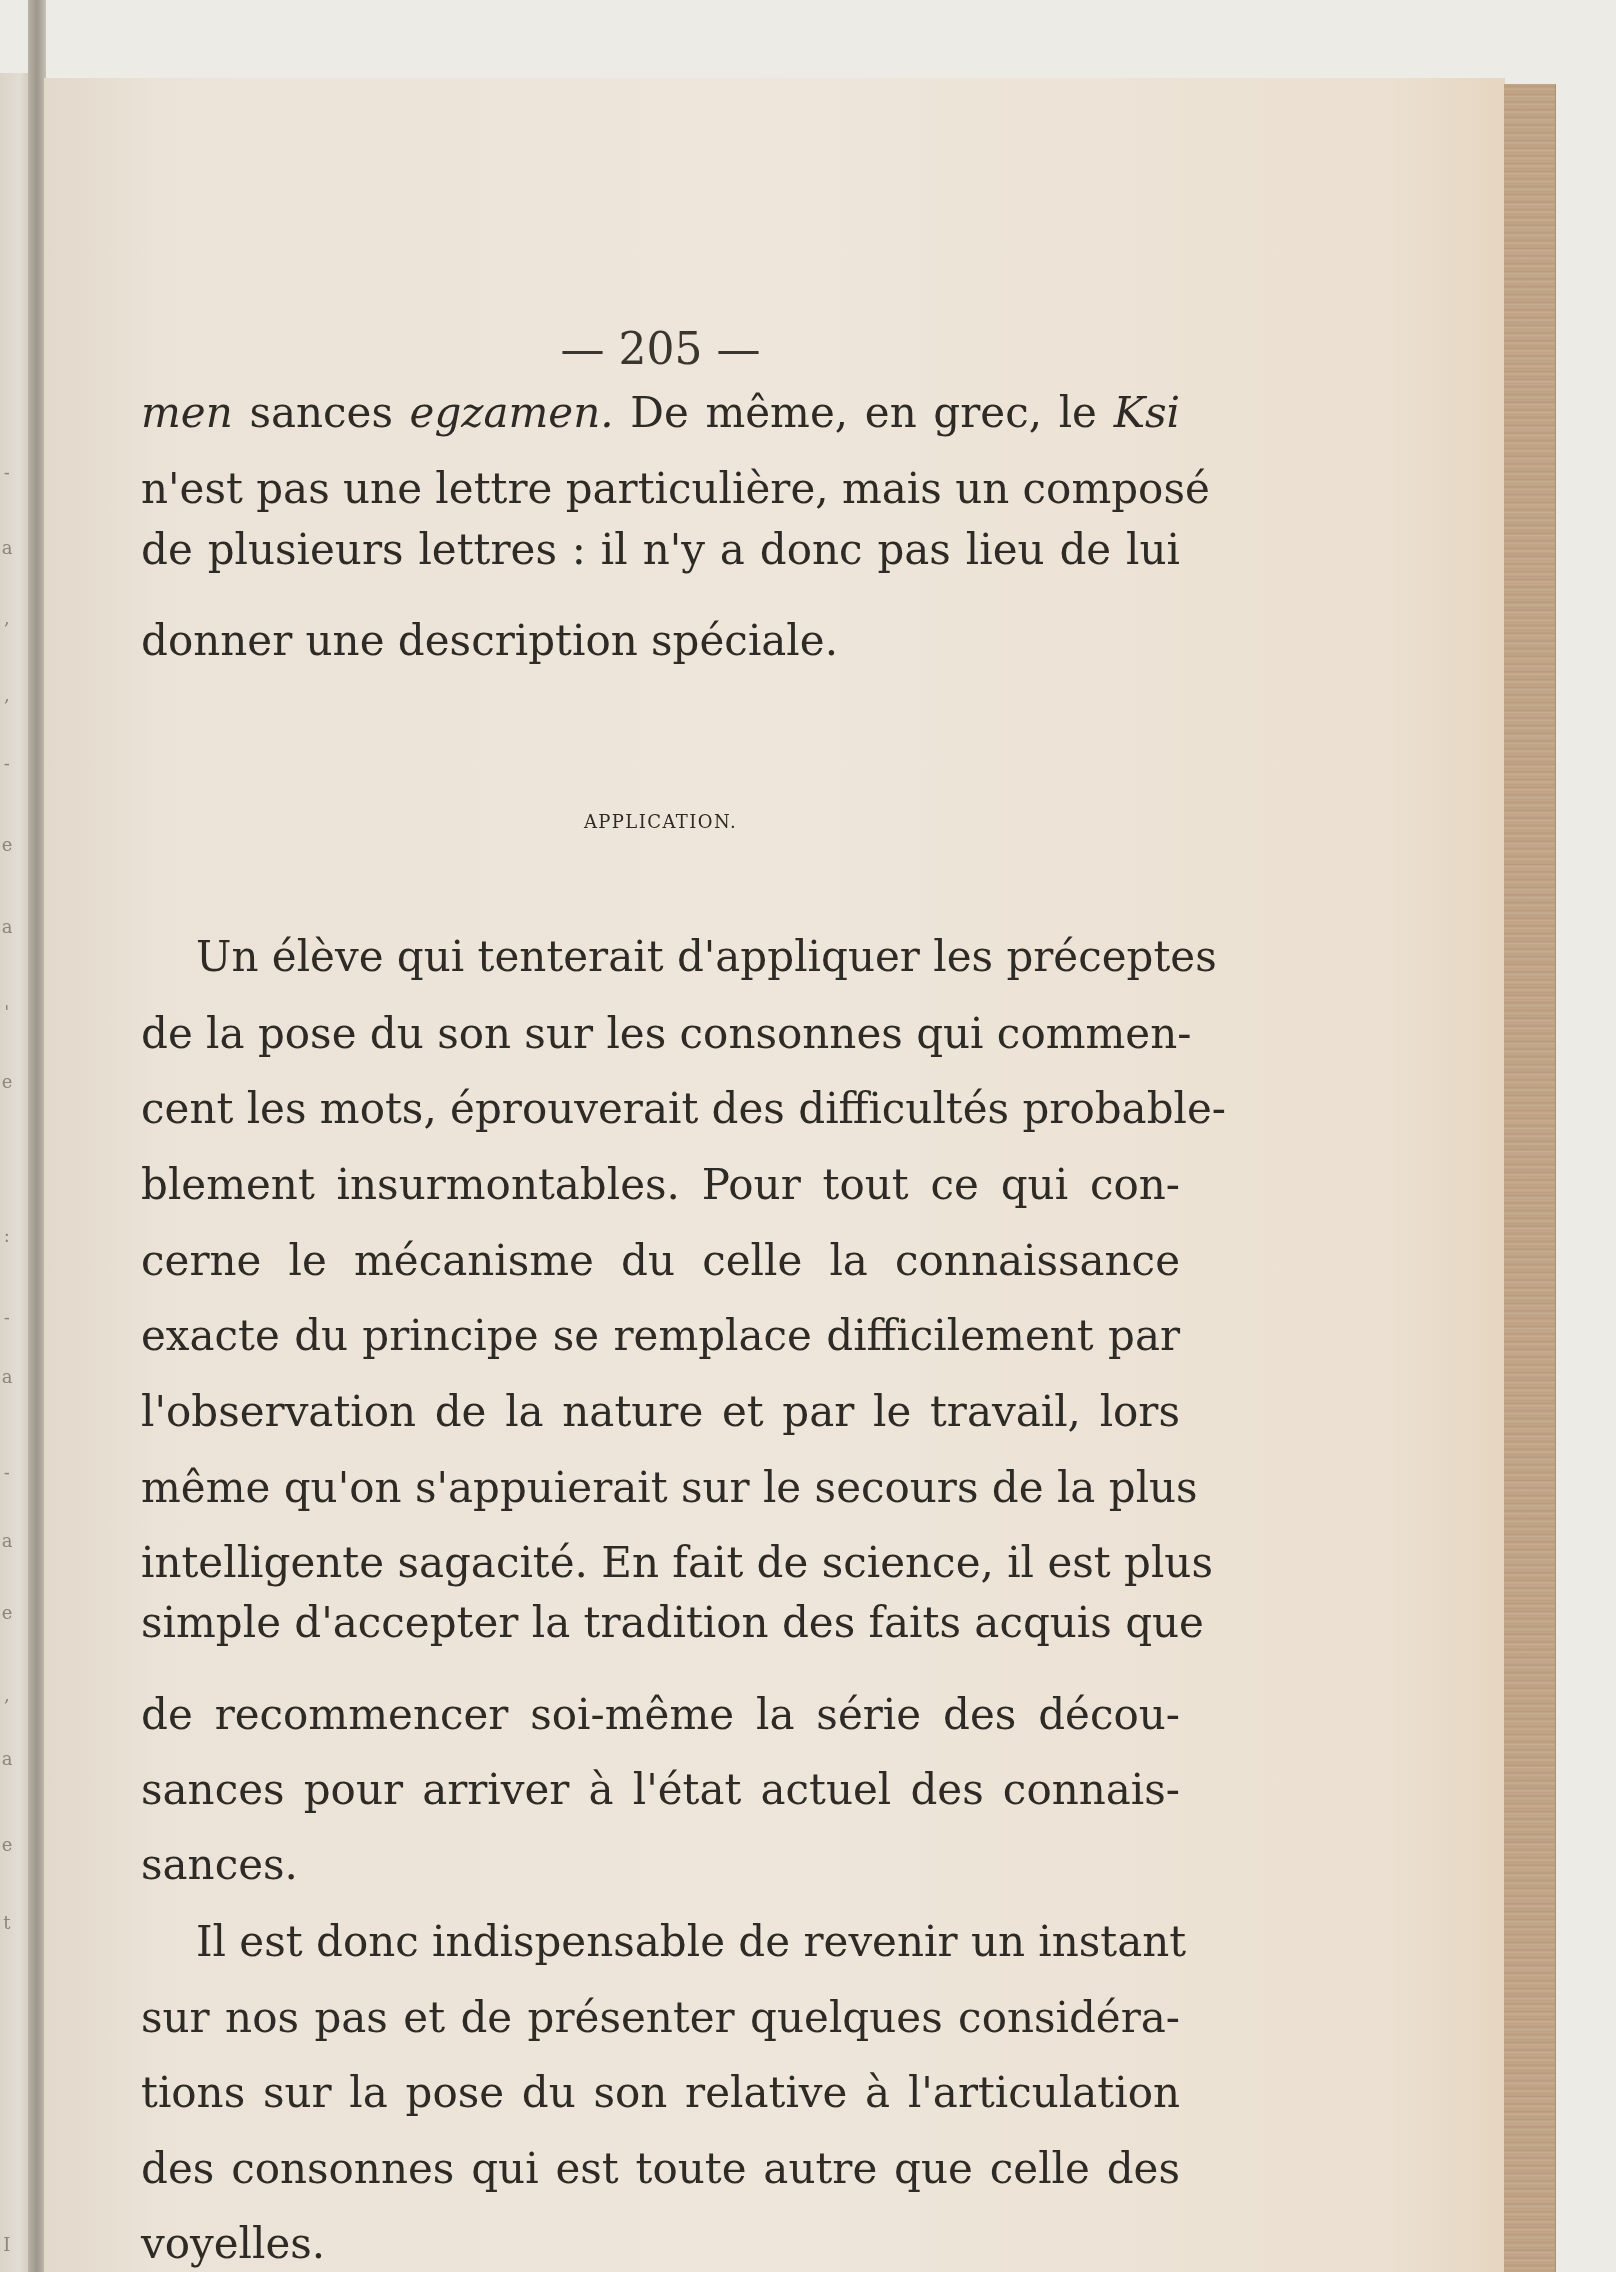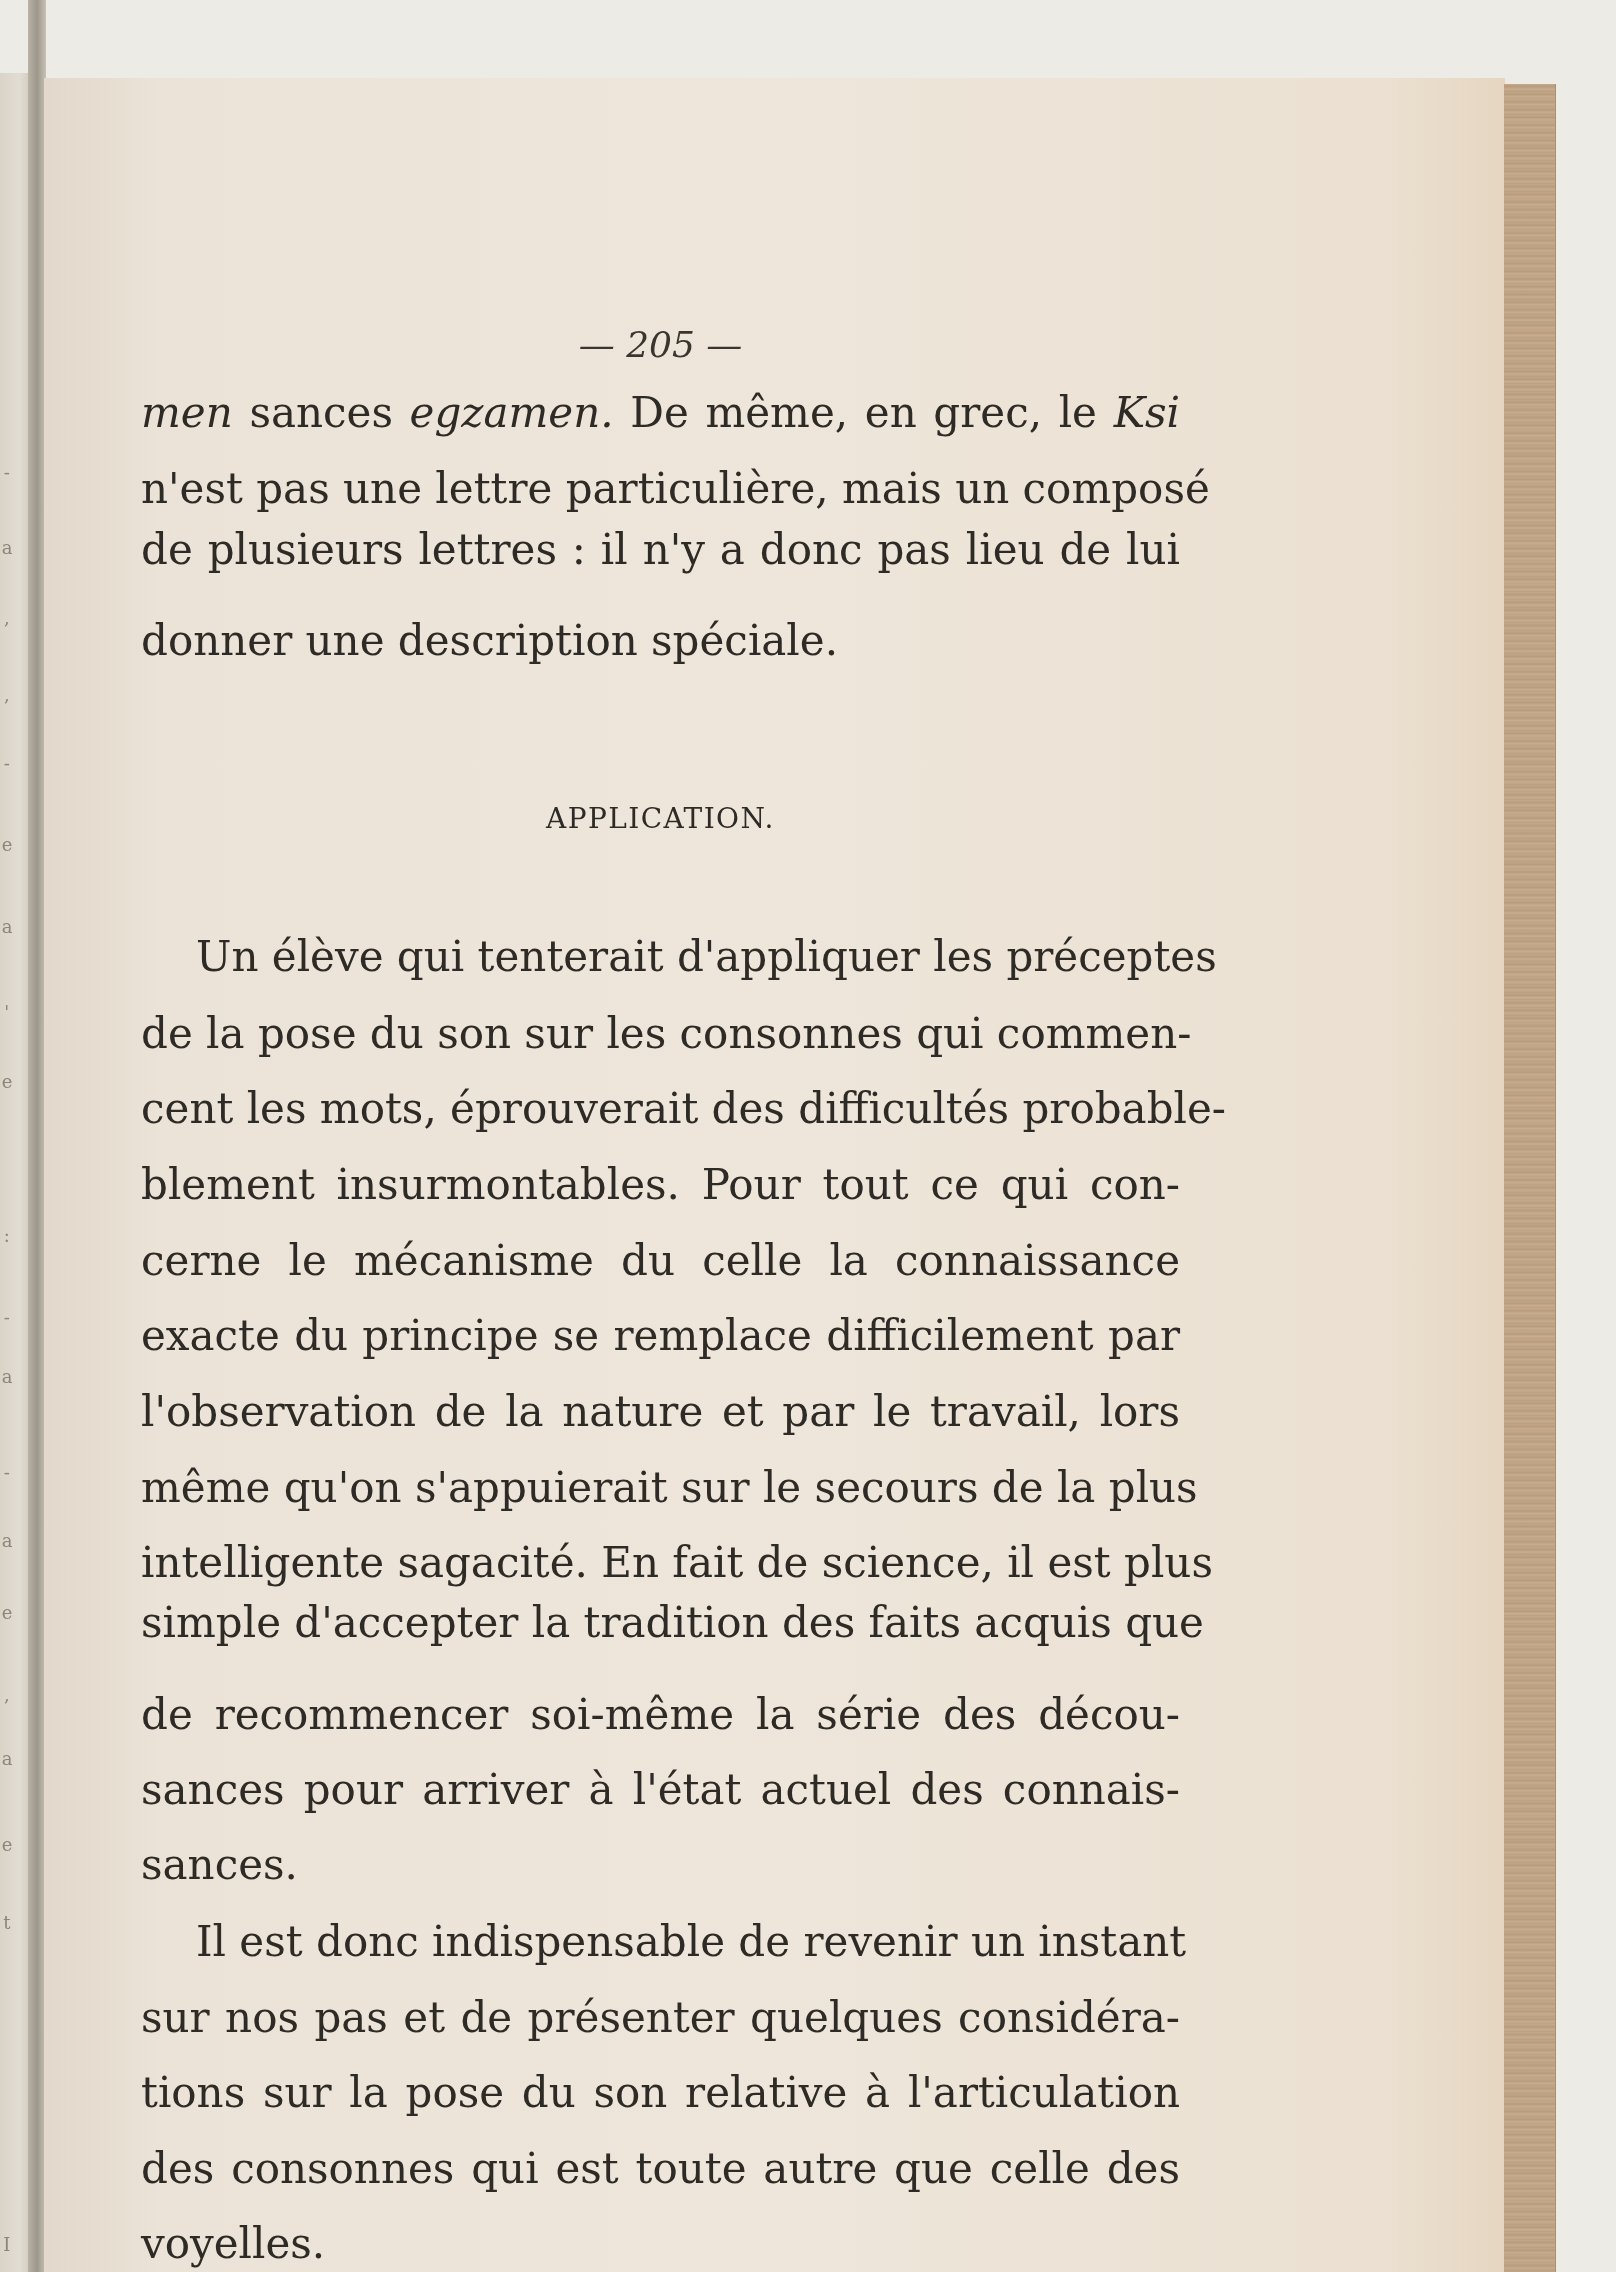--- a/index.html
+++ b/index.html
@@ -32,22 +32,22 @@
   }
   .text {
     position:absolute; left:141px; width:1039px;
     color:#2e2a25; font-size:42px; line-height:1;
     white-space:nowrap; letter-spacing:0px;
     font-family:"DejaVu Serif", serif;
   }
   .justify { text-align:justify; text-align-last:justify; }
   .indent { padding-left:55px; box-sizing:border-box; }
   .center { text-align:center; }
-  .header { font-size:36px; color:#3a352f;font-style:italic; }
-  .heading { font-size:28px; letter-spacing:1.4px; color:#2e2a25; }
+  .header { font-size:44px; color:#3a352f; }
+  .heading { font-size:18px; letter-spacing:1.4px; color:#2e2a25;margin-top:8px; }
   em { }
 </style>
 </head>
 <body>
 
 <div class="left-page"></div>
 <div class="gutter"></div>
 
 <div class="left-frag" style="top:464px">-</div>
 <div class="left-frag" style="top:539px">a</div>

